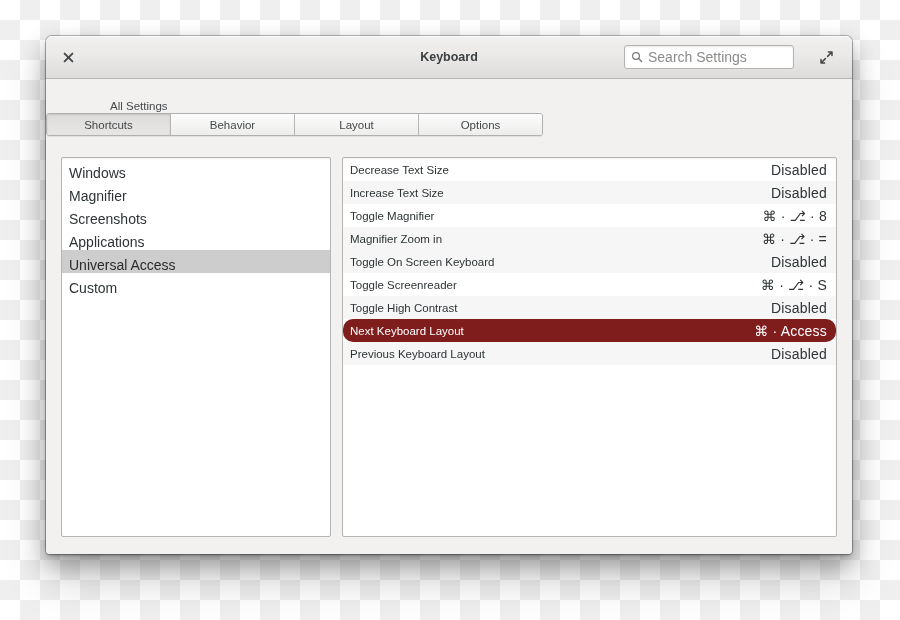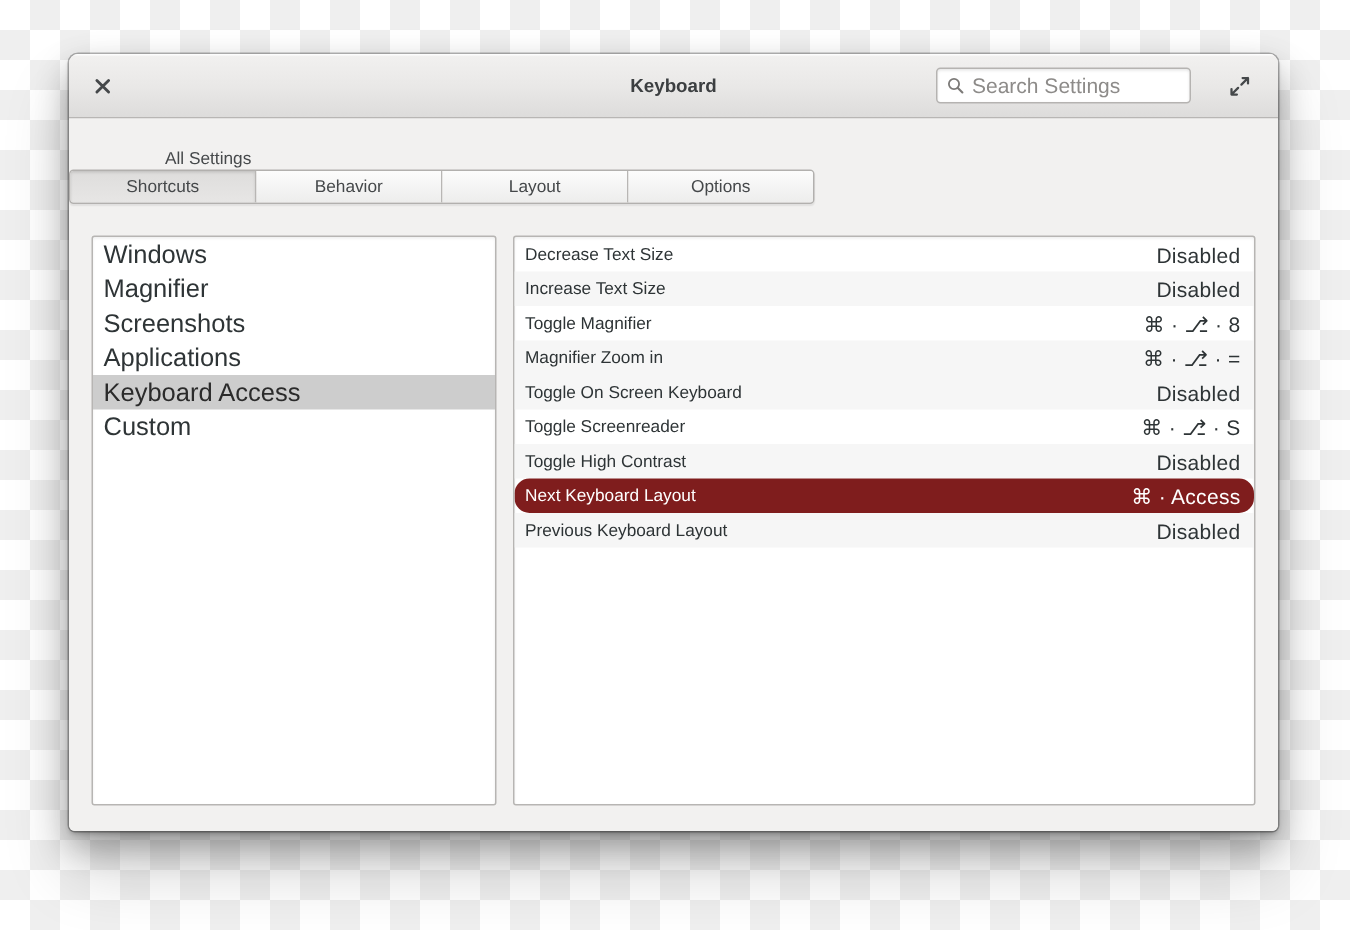--- a/index.html
+++ b/index.html
@@ -205,23 +205,23 @@
     box-shadow: inset 0 1px 2px rgba(0,0,0,0.07);
     overflow: hidden;
   }
   .pane-left  { flex: 0 0 268px; }
   .pane-right { flex: 1 1 auto; }
 
   
   .side-row {
     height: 23px;
     display: flex;
-    align-items: center;
+    align-items: flex-end;
     padding-left: 7px;
-    font-size: 17px;
+    font-size: 14px;
     color: #2e3436;
     cursor: pointer;
     user-select: none;
   }
   .side-row.selected {
     background: #cdcdcd;
     color: #2b2b2b;
   }
 
   
@@ -316,21 +316,21 @@
           <div class="side-row">
             <span>Magnifier</span>
           </div>
           <div class="side-row">
             <span>Screenshots</span>
           </div>
           <div class="side-row">
             <span>Applications</span>
           </div>
           <div class="side-row selected">
-            <span>Keyboard Access</span>
+            <span>Universal Access</span>
           </div>
           <div class="side-row">
             <span>Custom</span>
           </div>
         </div>
       <div class="pane pane-right" id="shortcut-list">
           <div class="sc-row">
             <span class="sc-name">Decrease Text Size</span>
             <span class="sc-accel">Disabled</span>
           </div>

